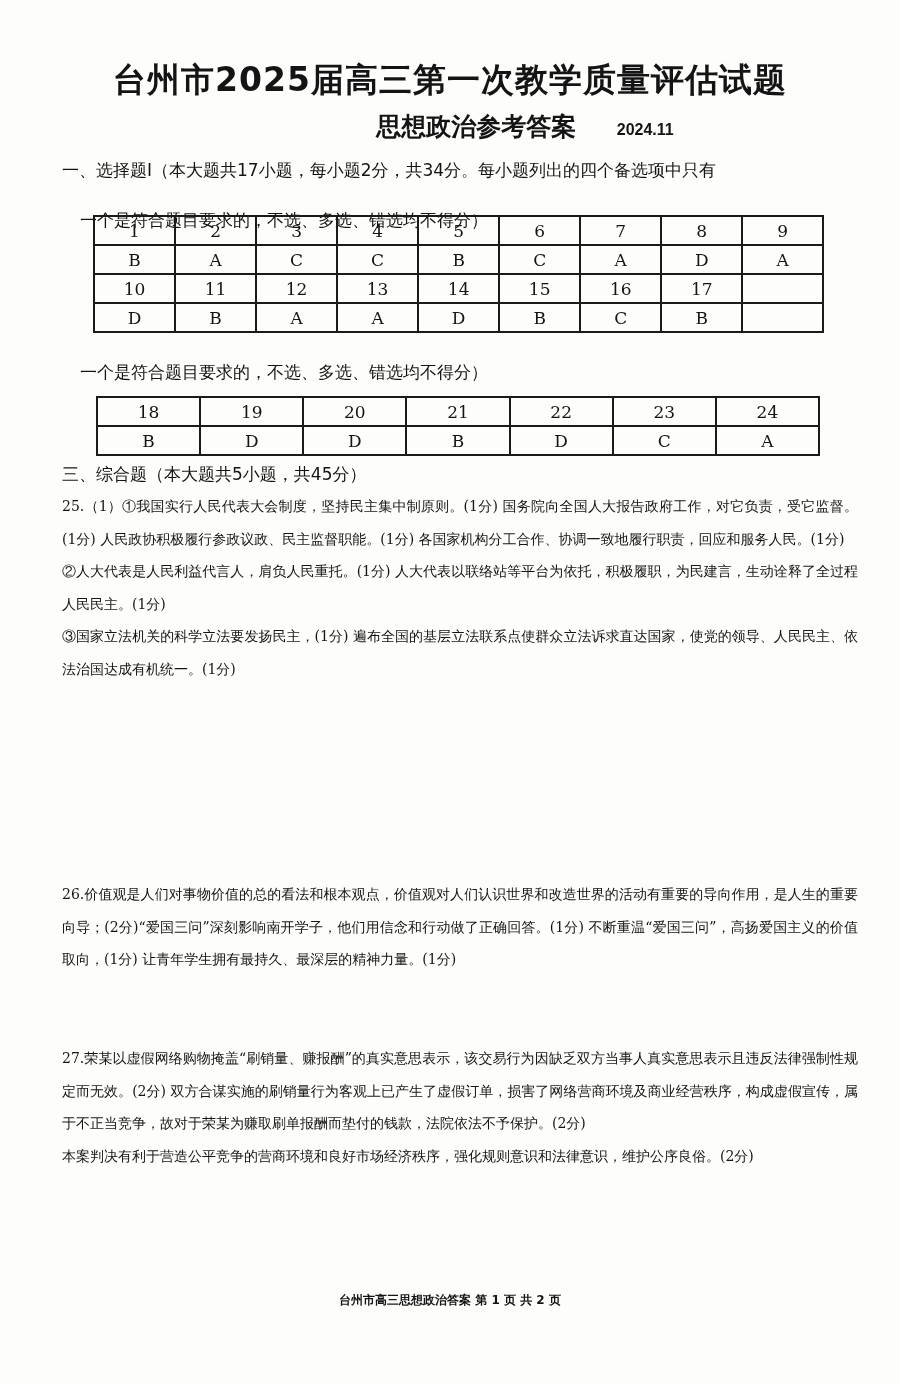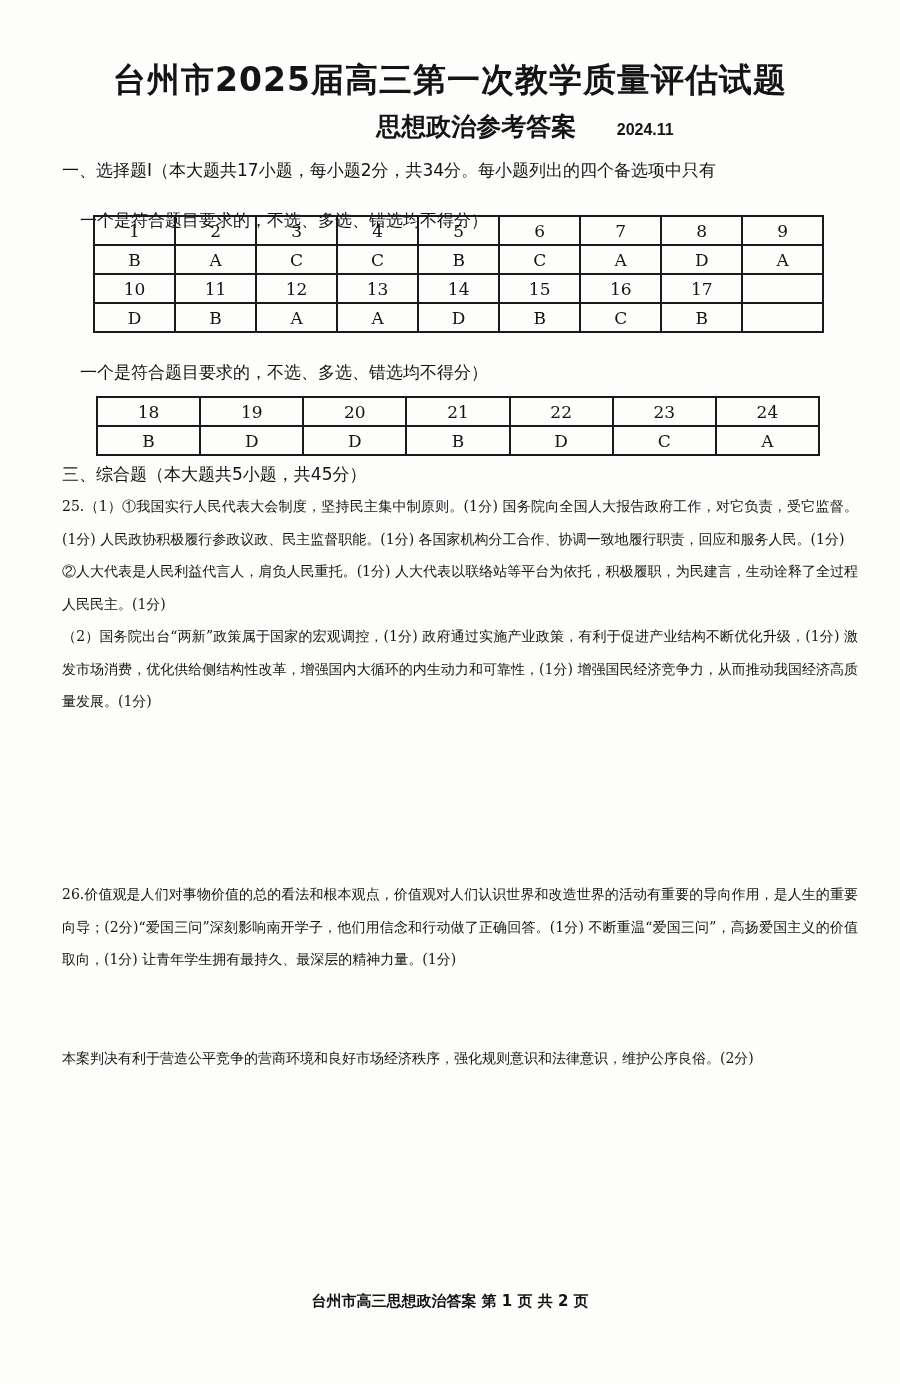--- a/index.html
+++ b/index.html
@@ -39,21 +39,21 @@
   #t1 td { width: 81px; }
   #t2 { left: 96px; top: 396px; width: 724px; }
   #t2 td { width: 103px; }
   .para {
     position: absolute; left: 50px; width: 796px;
     font-size: 14px; line-height: 32.5px; text-align: justify; margin-left: 12px;
   }
   .para p { margin: 0; }
   .footer {
     position: absolute; left: 0; width: 900px; top: 1292px;
-    text-align: center; font-size: 15px; font-weight: bold;
+    text-align: center; font-size: 12px; font-weight: bold;
     font-family: "DejaVu Sans", sans-serif;
   }
 </style>
 </head>
 <body>
 
 <div class="page">
 
   <div class="title">台州市2025届高三第一次教学质量评估试题</div>
   <div class="subtitle-row">
@@ -140,25 +140,26 @@
           <td>A</td>
         </tr>
       </tbody>
   </table>
 
   <div class="sec-head" style="top:459px">三、综合题（本大题共5小题，共45分）</div>
 
   <div class="para" style="top:490px">
     <p>25.（1）①我国实行人民代表大会制度，坚持民主集中制原则。(1分) 国务院向全国人大报告政府工作，对它负责，受它监督。(1分) 人民政协积极履行参政议政、民主监督职能。(1分) 各国家机构分工合作、协调一致地履行职责，回应和服务人民。(1分)</p>
     <p>②人大代表是人民利益代言人，肩负人民重托。(1分) 人大代表以联络站等平台为依托，积极履职，为民建言，生动诠释了全过程人民民主。(1分)</p>
-    <p>（2）国务院出台“两新”政策属于国家的宏观调控，(1分) 政府通过实施产业政策，有利于促进产业结构不断优化升级，(1分) 激发市场消费，优化供给侧结构性改革，增强国内大循环的内生动力和可靠性，(1分) 增强国民经济竞争力，从而推动我国经济高质量发展。(1分)</p>
+    <p>③国家立法机关的科学立法要发扬民主，(1分) 遍布全国的基层立法联系点使群众立法诉求直达国家，使党的领导、人民民主、依法治国达成有机统一。(1分)</p>
   </div>
 
   <div class="para" style="top:878px">
     <p>26.价值观是人们对事物价值的总的看法和根本观点，价值观对人们认识世界和改造世界的活动有重要的导向作用，是人生的重要向导；(2分)“爱国三问”深刻影响南开学子，他们用信念和行动做了正确回答。(1分) 不断重温“爱国三问”，高扬爱国主义的价值取向，(1分) 让青年学生拥有最持久、最深层的精神力量。(1分)</p>
   </div>
 
   <div class="para" style="top:1042px">
+    <p>27.荣某以虚假网络购物掩盖“刷销量、赚报酬”的真实意思表示，该交易行为因缺乏双方当事人真实意思表示且违反法律强制性规定而无效。(2分) 双方合谋实施的刷销量行为客观上已产生了虚假订单，损害了网络营商环境及商业经营秩序，构成虚假宣传，属于不正当竞争，故对于荣某为赚取刷单报酬而垫付的钱款，法院依法不予保护。(2分)</p>
     <p>本案判决有利于营造公平竞争的营商环境和良好市场经济秩序，强化规则意识和法律意识，维护公序良俗。(2分)</p>
   </div>
 
   <div class="footer">台州市高三思想政治答案 第 1 页 共 2 页</div>
 </div>
 
 </body></html>

